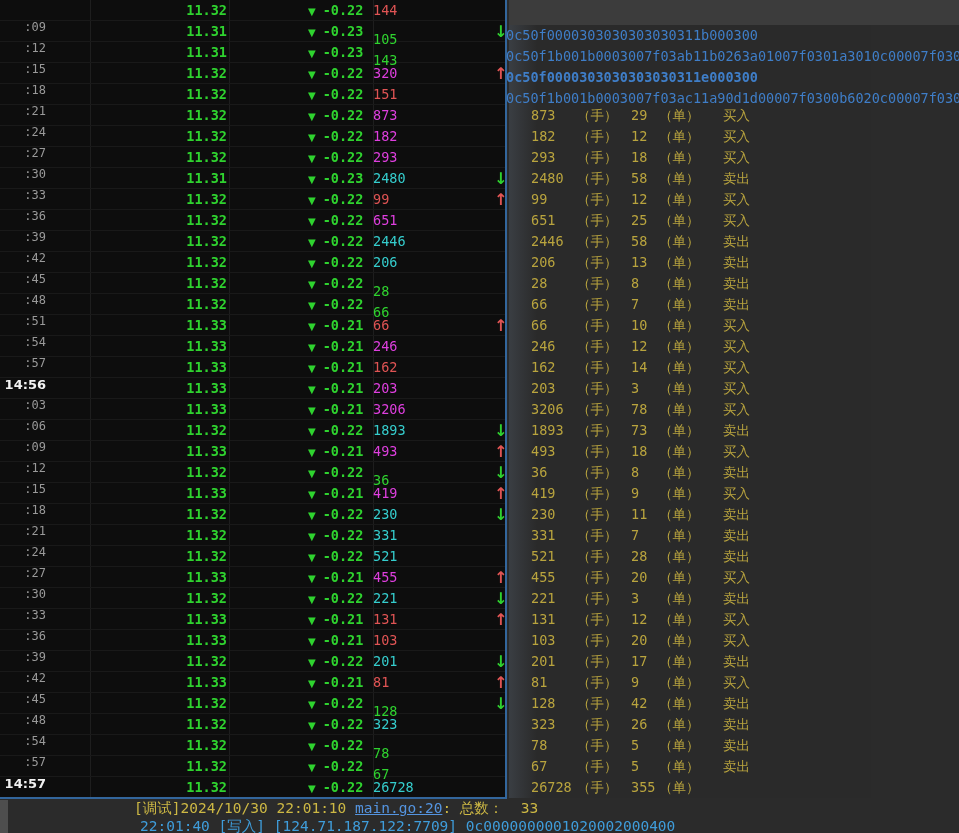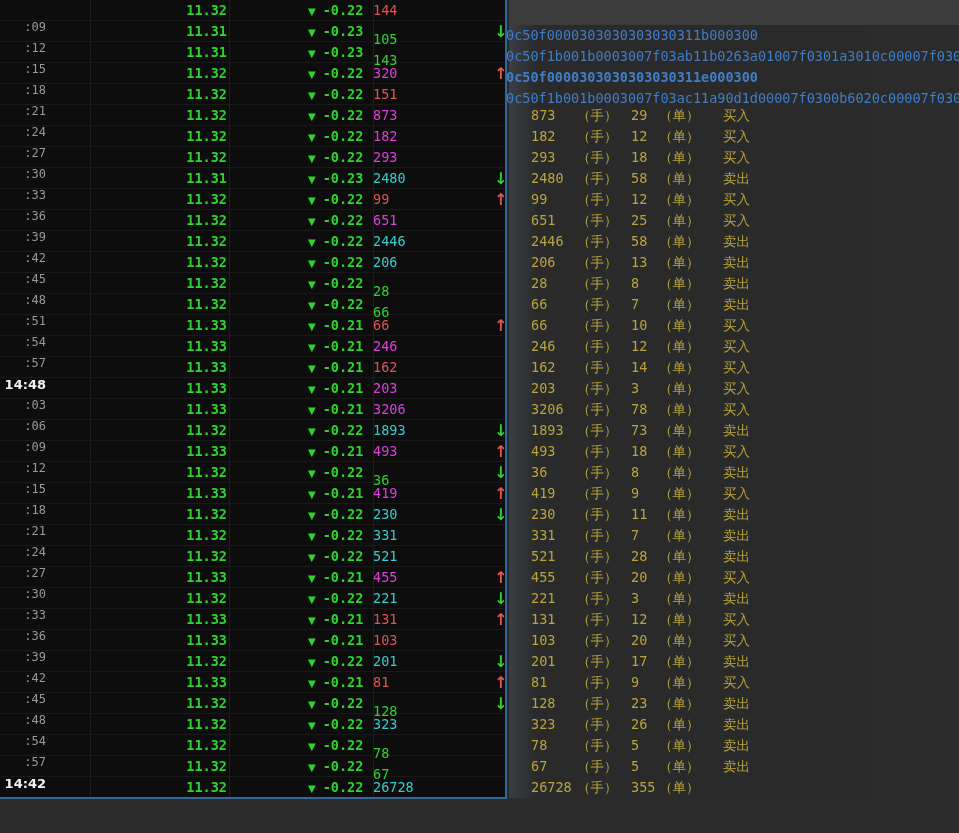--- a/index.html
+++ b/index.html
@@ -172,21 +172,21 @@
           <div class="c-vol vol-red">66</div>
           <div class="c-arr arr-up">↑</div>
         </div>
         <div class="tick-row">
           <div class="c-time">:57</div>
           <div class="c-price">11.33</div>
           <div class="c-chg"><span class="tri">▼</span>-0.21</div>
           <div class="c-vol vol-magenta">246</div>
         </div>
         <div class="tick-row">
-          <div class="c-time hour">14:48</div>
+          <div class="c-time hour">14:56</div>
           <div class="c-price">11.33</div>
           <div class="c-chg"><span class="tri">▼</span>-0.21</div>
           <div class="c-vol vol-red">162</div>
         </div>
         <div class="tick-row">
           <div class="c-time">:03</div>
           <div class="c-price">11.33</div>
           <div class="c-chg"><span class="tri">▼</span>-0.21</div>
           <div class="c-vol vol-magenta">203</div>
         </div>
@@ -297,21 +297,21 @@
           <div class="c-chg"><span class="tri">▼</span>-0.22</div>
           <div class="c-vol vol-cyan">323</div>
         </div>
         <div class="tick-row">
           <div class="c-time">:57</div>
           <div class="c-price">11.32</div>
           <div class="c-chg"><span class="tri">▼</span>-0.22</div>
           <div class="c-vol vol-green">78</div>
         </div>
         <div class="tick-row">
-          <div class="c-time hour">14:42</div>
+          <div class="c-time hour">14:57</div>
           <div class="c-price">11.32</div>
           <div class="c-chg"><span class="tri">▼</span>-0.22</div>
           <div class="c-vol vol-green">67</div>
         </div>
         <div class="tick-row">
           <div class="c-time hour">15:00</div>
           <div class="c-price">11.32</div>
           <div class="c-chg"><span class="tri">▼</span>-0.22</div>
           <div class="c-vol vol-cyan">26728</div>
         </div>
@@ -348,22 +348,27 @@
         <div class="trade-row" style="top: 483px;"><span class="t-lots">419</span><span class="t-unit1">（手）</span><span class="t-ord">9</span><span class="t-unit2">（单）</span><span class="t-side">买入</span></div>
         <div class="trade-row" style="top: 504px;"><span class="t-lots">230</span><span class="t-unit1">（手）</span><span class="t-ord">11</span><span class="t-unit2">（单）</span><span class="t-side">卖出</span></div>
         <div class="trade-row" style="top: 525px;"><span class="t-lots">331</span><span class="t-unit1">（手）</span><span class="t-ord">7</span><span class="t-unit2">（单）</span><span class="t-side">卖出</span></div>
         <div class="trade-row" style="top: 546px;"><span class="t-lots">521</span><span class="t-unit1">（手）</span><span class="t-ord">28</span><span class="t-unit2">（单）</span><span class="t-side">卖出</span></div>
         <div class="trade-row" style="top: 567px;"><span class="t-lots">455</span><span class="t-unit1">（手）</span><span class="t-ord">20</span><span class="t-unit2">（单）</span><span class="t-side">买入</span></div>
         <div class="trade-row" style="top: 588px;"><span class="t-lots">221</span><span class="t-unit1">（手）</span><span class="t-ord">3</span><span class="t-unit2">（单）</span><span class="t-side">卖出</span></div>
         <div class="trade-row" style="top: 609px;"><span class="t-lots">131</span><span class="t-unit1">（手）</span><span class="t-ord">12</span><span class="t-unit2">（单）</span><span class="t-side">买入</span></div>
         <div class="trade-row" style="top: 630px;"><span class="t-lots">103</span><span class="t-unit1">（手）</span><span class="t-ord">20</span><span class="t-unit2">（单）</span><span class="t-side">买入</span></div>
         <div class="trade-row" style="top: 651px;"><span class="t-lots">201</span><span class="t-unit1">（手）</span><span class="t-ord">17</span><span class="t-unit2">（单）</span><span class="t-side">卖出</span></div>
         <div class="trade-row" style="top: 672px;"><span class="t-lots">81</span><span class="t-unit1">（手）</span><span class="t-ord">9</span><span class="t-unit2">（单）</span><span class="t-side">买入</span></div>
-        <div class="trade-row" style="top: 693px;"><span class="t-lots">128</span><span class="t-unit1">（手）</span><span class="t-ord">23</span><span class="t-unit2">（单）</span><span class="t-side">卖出</span></div>
+        <div class="trade-row" style="top: 693px;"><span class="t-lots">128</span><span class="t-unit1">（手）</span><span class="t-ord">42</span><span class="t-unit2">（单）</span><span class="t-side">卖出</span></div>
         <div class="trade-row" style="top: 714px;"><span class="t-lots">323</span><span class="t-unit1">（手）</span><span class="t-ord">26</span><span class="t-unit2">（单）</span><span class="t-side">卖出</span></div>
         <div class="trade-row" style="top: 735px;"><span class="t-lots">78</span><span class="t-unit1">（手）</span><span class="t-ord">5</span><span class="t-unit2">（单）</span><span class="t-side">卖出</span></div>
         <div class="trade-row" style="top: 756px;"><span class="t-lots">67</span><span class="t-unit1">（手）</span><span class="t-ord">5</span><span class="t-unit2">（单）</span><span class="t-side">卖出</span></div>
         <div class="trade-row" style="top: 777px;"><span class="t-lots">26728</span><span class="t-unit1">（手）</span><span class="t-ord">355</span><span class="t-unit2">（单）</span><span class="t-side"></span></div>
       </div>
   </div>
 
+  <div id="console">
+    <div id="console-scroll-nub"></div>
+    <div id="log-line-1"><span>[调试]2024/10/30 22:01:10 </span><span id="log-link">main.go:20</span><span>: 总数：  33</span></div>
+    <div id="log-line-2">22:01:40 [写入] [124.71.187.122:7709] 0c0000000001020002000400</div>
+  </div>
 
 </div>
 
 </body></html>

